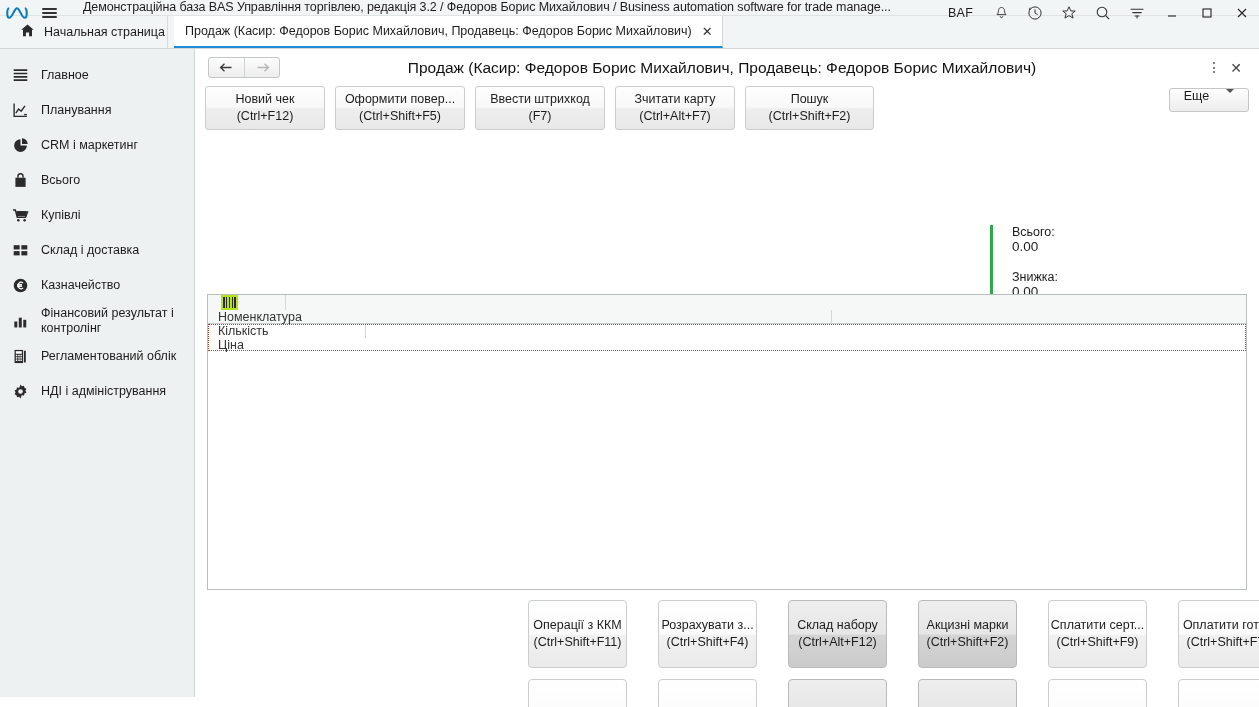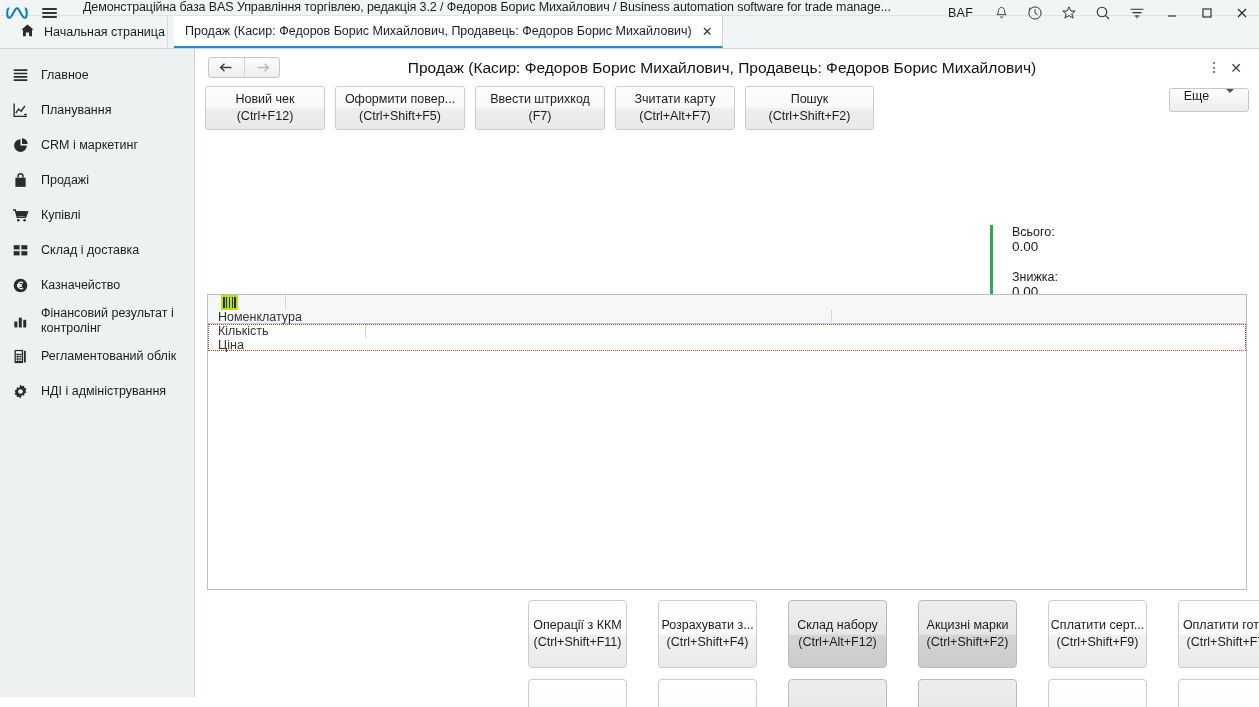--- a/index.html
+++ b/index.html
@@ -416,21 +416,21 @@
       <span class="sb-lbl">CRM і маркетинг</span>
     </div>
 
     <div class="sb-item">
       <span class="sb-ic">
         <svg width="17" height="17" viewBox="0 0 16 16">
             <rect x="3.2" y="5.4" width="9.6" height="8.6" fill="#2b2b2b"></rect>
             <path d="M5.6 5.4V4a2.4 2.4 0 0 1 4.8 0v1.4" fill="none" stroke="#2b2b2b" stroke-width="1.3"></path>
           </svg>
       </span>
-      <span class="sb-lbl">Продажі</span>
+      <span class="sb-lbl">Всього</span>
     </div>
 
     <div class="sb-item">
       <span class="sb-ic">
         <svg width="18" height="17" viewBox="0 0 18 16">
             <path d="M1 2.4h2.3l2 7.3h8.2l2-5.3H4.6" fill="none" stroke="#2b2b2b" stroke-width="1.5"></path>
             <rect x="5" y="3.6" width="9.2" height="5" fill="#2b2b2b"></rect>
             <circle cx="6.3" cy="12.7" r="1.3" fill="#2b2b2b"></circle>
             <circle cx="12.6" cy="12.7" r="1.3" fill="#2b2b2b"></circle>
           </svg>

